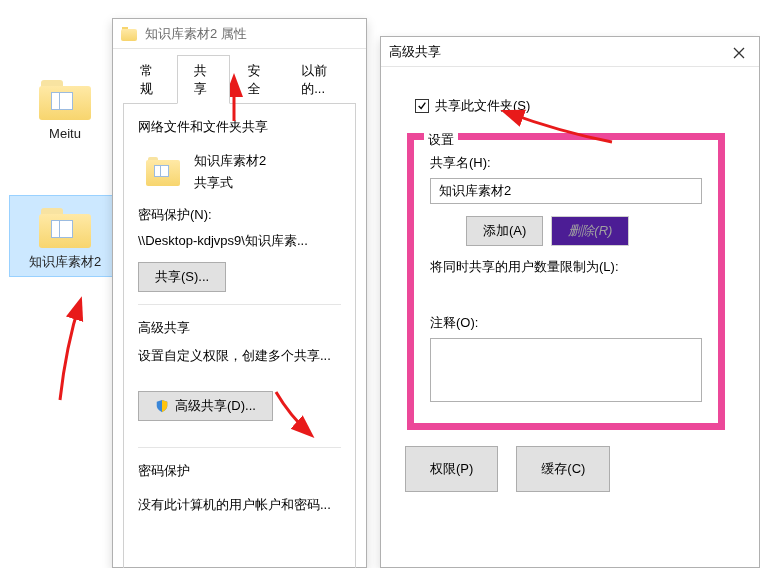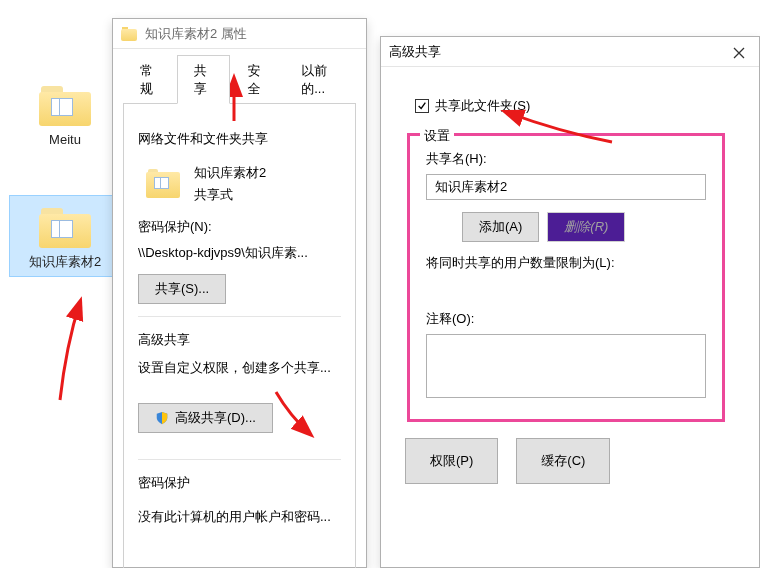--- a/index.html
+++ b/index.html
@@ -26,60 +26,60 @@
   .ticon .body { position: absolute; top: 2px; left: 0; width: 16px; height: 12px; background: linear-gradient(#ffe9a6,#f7d56e); border-radius: 2px; }
   .title-txt { color: #6a6a6a; flex: 1; }
   .close { width: 36px; height: 28px; display: flex; align-items: center; justify-content: center; color: #555; position: absolute; right: 2px; top: 2px; }
   .close svg { width: 12px; height: 12px; }
 
   .tabs { display: flex; padding: 6px 10px 0 10px; gap: 0; align-items: flex-end; }
   .tabs .tab { padding: 6px 16px 5px 16px; cursor: default; border: 1px solid transparent; }
   .tabs .tab.active { background: #fff; border: 1px solid #d0d0d0; border-bottom: 1px solid #fff; position: relative; z-index: 2; }
   .tabpanel { border: 1px solid #d0d0d0; margin: 0 10px 10px 10px; padding: 14px; position: relative; top: -1px; height: 470px; }
 
-  .group-title { margin: 12px 0 10px 0; }
+  .group-title { margin: 0 0 10px 0; }
   .fileinfo { display: flex; align-items: center; gap: 14px; padding: 6px 0 14px 8px; }
   .sm-folder { width: 34px; height: 30px; position: relative; }
   .sm-folder .tab { position: absolute; top: 0; left: 2px; width: 10px; height: 4px; background: #f8e3a1; border-radius: 2px 2px 0 0; }
   .sm-folder .body { position: absolute; top: 3px; left: 0; width: 34px; height: 26px; background: linear-gradient(#ffe9a6,#f7d56e); border-radius: 2px; }
   .sm-folder .doc { position: absolute; background: #fff; border: 1px solid #9bbbe0; width: 9px; height: 12px; top: 8px; }
   .sm-folder .d1 { left: 8px; } .sm-folder .d2 { left: 14px; }
   .fileinfo .txt { display: flex; flex-direction: column; gap: 4px; }
   .sep { border: none; border-top: 1px solid #e5e5e5; margin: 8px 0 14px 0; }
 
   .btn { border: 1px solid #adadad; background: #e1e1e1; padding: 5px 16px; cursor: default; display: inline-flex; align-items: center; gap: 6px; }
   .shield { width: 14px; height: 14px; }
   .center { margin: 12px 0; }
   .netpath { overflow: hidden; text-overflow: ellipsis; white-space: nowrap; margin-top: 8px; }
 
   
   .win-adv { top: 36px; left: 380px; width: 380px; height: 532px; }
   .adv-body { padding: 12px 18px; }
   .checkbox { display: inline-flex; align-items: center; gap: 6px; margin: 18px 0 8px 16px; }
   .checkbox .box { width: 14px; height: 14px; border: 1px solid #333; display: flex; align-items: center; justify-content: center; background: #fff; }
   .checkbox .box svg { width: 10px; height: 10px; }
-  .settings-group { border: 3px solid #ec4899; margin: 10px 16px 16px 8px; padding: 14px 16px 18px 16px; position: relative; }
+  .settings-group { border: 7px solid #ec4899; margin: 10px 16px 16px 8px; padding: 14px 16px 18px 16px; position: relative; }
   .settings-group .legend { position: absolute; top: -9px; left: 10px; background: #fff; padding: 0 4px; }
   .field-label { margin-bottom: 6px; }
   .textinput { width: 100%; border: 1px solid #b0b0b0; padding: 4px 8px; height: 26px; }
   .row { display: flex; gap: 8px; margin: 12px 0; padding-left: 36px; }
   .btn.disabled { color: #a0a0a0; border-color: #d0d0d0; background: #4c1d95; font-style: italic; }
   .comment { width: 100%; height: 64px; border: 1px solid #b0b0b0; padding: 4px 6px; resize: none; }
   .bottom-row { display: flex; gap: 18px; margin-left: 6px; }
 
   
   .arrow { position: absolute; pointer-events: none; }
   .arrow svg { overflow: visible; }
 </style>
 </head>
 <body>
 
 <div class="desktop">
 
-  <div class="col" style="top:74px; left:10px;">
+  <div class="col" style="top:68px; left:10px;">
     <div class="folder">
         <div class="tab"></div>
         <div class="body"></div>
         <div class="doc d1"></div>
         <div class="doc d2"></div>
       </div>
     <div class="flabel">Meitu</div>
   </div>
 
   <div class="col sel" style="top:196px; left:10px;">

